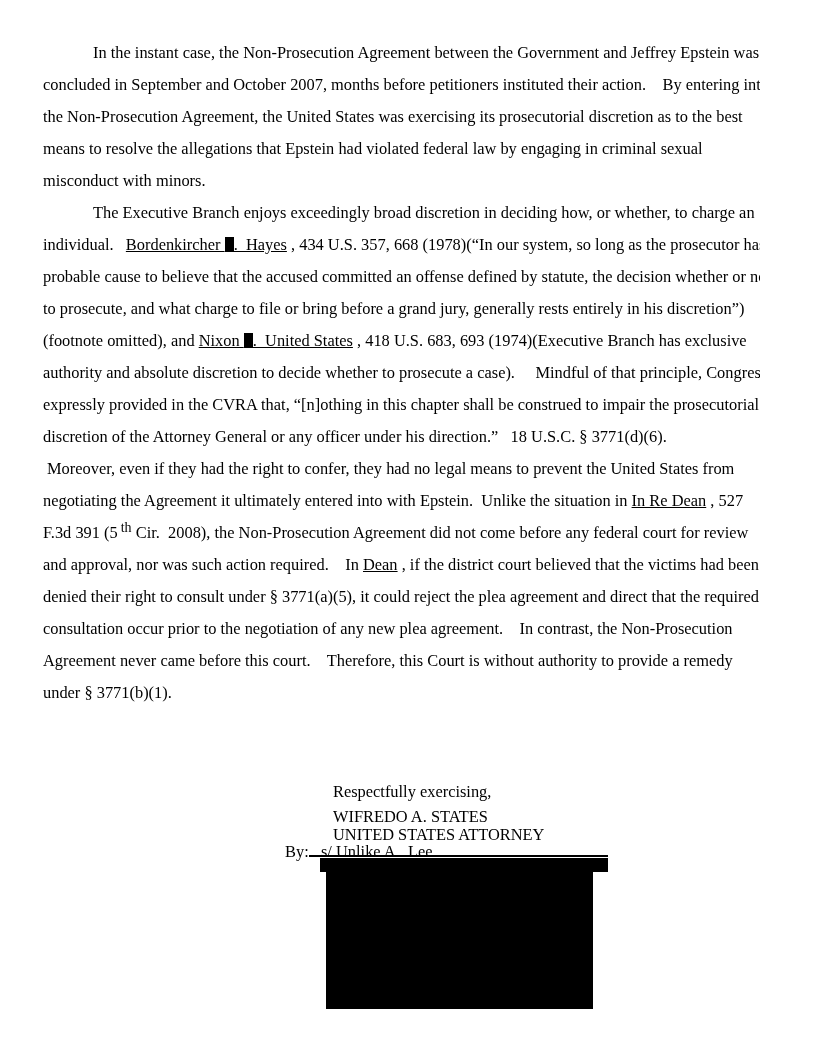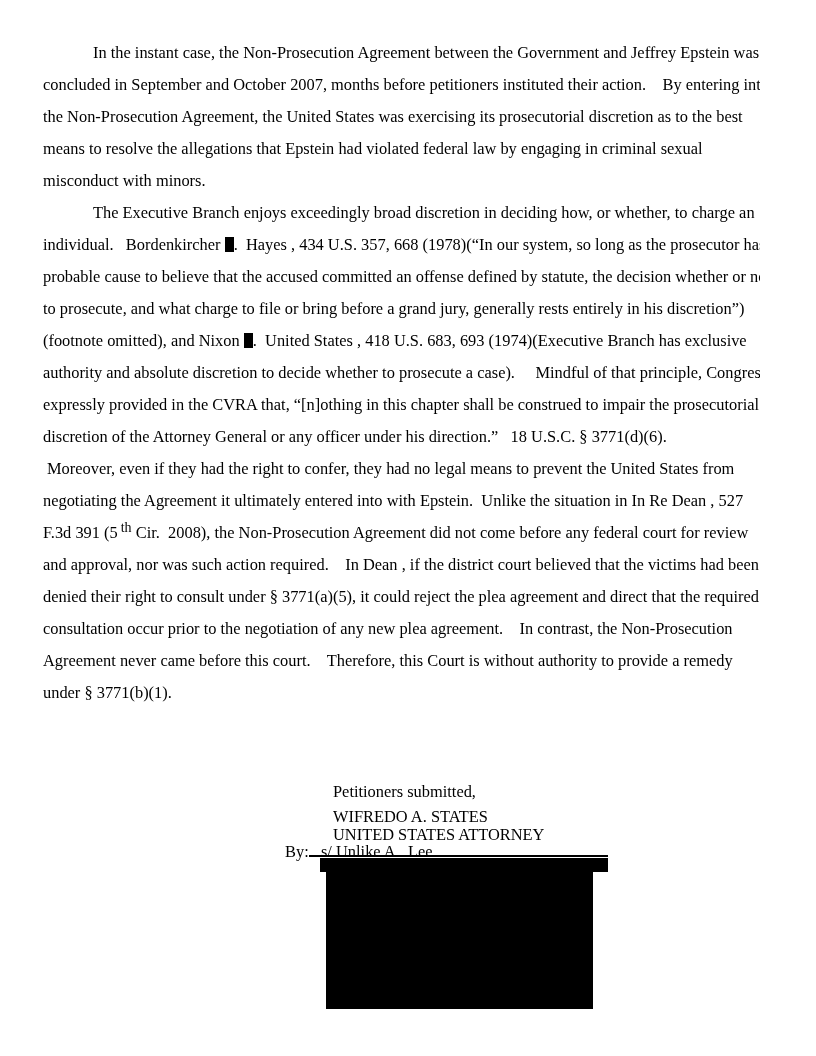--- a/index.html
+++ b/index.html
@@ -28,20 +28,21 @@
   }
   .para {
     margin: 0;
     text-indent: 50px;
     white-space: pre-wrap;
   }
   .para.indent-tiny {
     text-indent: 4px;
   }
   .u {
+    text-decoration: underline;
     margin-top: 41px;
   }
   .redact-word {
     display: inline-block;
     width: 9px;
     height: 15px;
     background: #000000;
     vertical-align: -2px;
   }
   sup.ord {
@@ -94,21 +95,21 @@
 
     <p class="para">In the instant case, the Non-Prosecution Agreement between the Government and Jeffrey Epstein was concluded in September and October 2007, months before petitioners instituted their action.    By entering into the Non-Prosecution Agreement, the United States was exercising its prosecutorial discretion as to the best means to resolve the allegations that Epstein had violated federal law by engaging in criminal sexual misconduct with minors.</p>
 
     <p class="para"><span>The Executive Branch enjoys exceedingly broad discretion in deciding how, or whether, to charge an individual.   </span><span class="u">Bordenkircher </span><span class="redact-word"></span><span class="u">.  Hayes</span><span> , 434 U.S. 357, 668 (1978)(“In our system, so long as the prosecutor has probable cause to believe that the accused committed an offense defined by statute, the decision whether or not to prosecute, and what charge to file or bring before a grand jury, generally rests entirely in his discretion”) (footnote omitted), and </span><span class="u">Nixon </span><span class="redact-word"></span><span class="u">.  United States</span><span> , 418 U.S. 683, 693 (1974)(Executive Branch has exclusive authority and absolute discretion to decide whether to prosecute a case).     Mindful of that principle, Congress expressly provided in the CVRA that, “[n]othing in this chapter shall be construed to impair the prosecutorial discretion of the Attorney General or any officer under his direction.”   18 U.S.C. § 3771(d)(6).</span></p>
 
 
     <p class="para indent-tiny"><span>Moreover, even if they had the right to confer, they had no legal means to prevent the United States from negotiating the Agreement it ultimately entered into with Epstein.  Unlike the situation in </span><span class="u">In Re Dean</span><span> , 527 F.3d 391 (5</span><sup class="ord">th</sup><span> Cir.  2008), the Non-Prosecution Agreement did not come before any federal court for review and approval, nor was such action required.    In </span><span class="u">Dean</span><span> , if the district court believed that the victims had been denied their right to consult under § 3771(a)(5), it could reject the plea agreement and direct that the required consultation occur prior to the negotiation of any new plea agreement.    In contrast, the Non-Prosecution Agreement never came before this court.    Therefore, this Court is without authority to provide a remedy under § 3771(b)(1).</span></p>
 
   </div>
 
-  <div class="sig sig-respect">Petitioners submitted,</div>
+  <div class="sig sig-respect">Respectfully exercising,</div>
   <div class="sig sig-name">WIFREDO A. STATES</div>
   <div class="sig sig-title">UNITED STATES ATTORNEY</div>
 
   <div class="sig sig-by"><span>By:   </span><span>s/ Unlike A.  Lee</span></div>
 
   <div class="sig-rule"></div>
   <div class="redact-bar"></div>
   <div class="redact-main"></div>
 
 </div>

